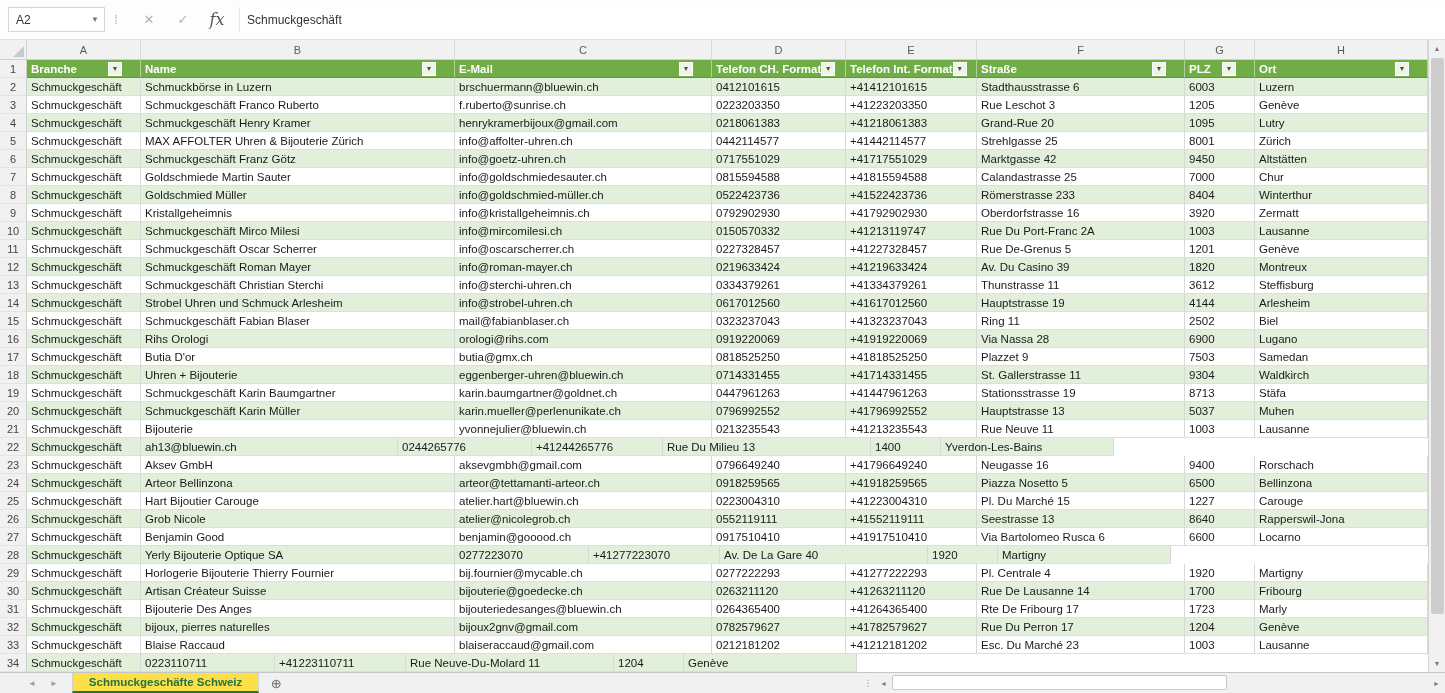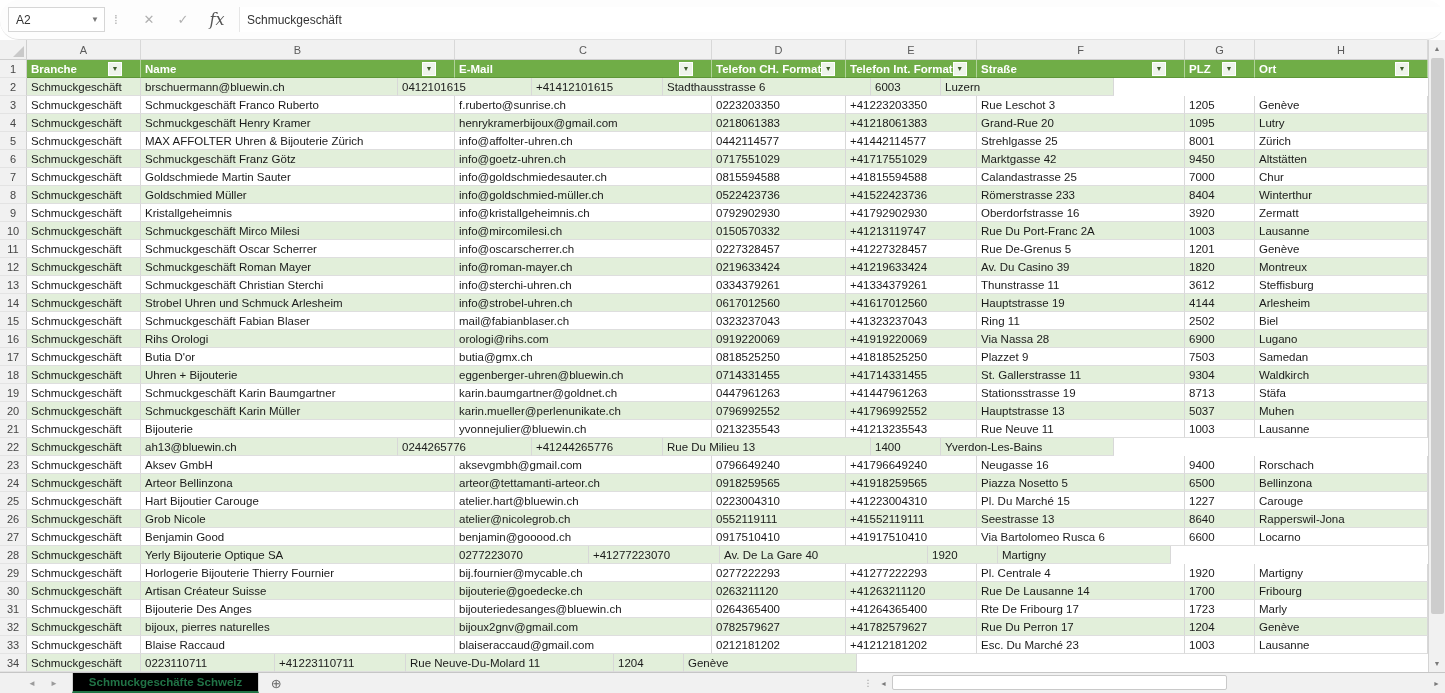--- a/index.html
+++ b/index.html
@@ -1,21 +1,21 @@
 <!DOCTYPE html>
 <html><head>
 <meta charset="utf-8">
 <style>
   * { box-sizing: border-box; margin: 0; padding: 0; }
   html,body { width:1445px; height:693px; overflow:hidden; background:#fff;
     font-family:"Liberation Sans","DejaVu Sans",sans-serif; }
 
   
   .formula-bar { height:40px; display:flex; align-items:center; background:#fdfdfd;
-    border-bottom:1px solid #e1e1e1; padding-left:8px;border-radius:19px; }
+    border-bottom:1px solid #e1e1e1; padding-left:8px; }
   .name-box { width:97px; height:25px; border:1px solid #d6d6d6; background:#fff;
     display:flex; align-items:center; font-size:12px; color:#333; }
   .name-box .ref { flex:1; padding-left:7px; }
   .name-box .nb-arrow { width:18px; text-align:center; color:#777; font-size:8px; }
   .fb-dots { width:22px; text-align:center; color:#a8a8a8; font-size:12px; letter-spacing:0; }
   .fb-btns { display:flex; align-items:center; gap:10px; padding:0 10px; }
   .fb-btn { width:24px; height:24px; display:flex; align-items:center; justify-content:center;
     font-size:13px; color:#b0b0b0; }
   .fb-btn.fx { color:#555; font-style:italic; font-family:"DejaVu Serif",serif; font-size:16px; }
   .formula-input { flex:1; height:25px; background:#fff; border-left:1px solid #e6e6e6;
@@ -59,21 +59,21 @@
     color:#7a7a7a; font-size:7px; }
   .v-thumb { position:absolute; top:18px; left:2px; width:13px; height:556px;
     background:#cdcdcd; border-radius:2px; }
   .v-scroll .arr.down { position:absolute; bottom:0; width:100%; }
 
   
   .tab-bar { height:21px; background:#f1f1f1; border-top:1px solid #c6c6c6;
     display:flex; align-items:stretch; font-size:11.5px; }
   .nav-arrows { display:flex; align-items:center; gap:14px; padding:0 14px 0 28px;
     color:#9b9b9b; font-size:8px; }
-  .sheet-tab { background:#000000; border-left:1px solid #d0d0d0; border-right:1px solid #d0d0d0;
+  .sheet-tab { background:#fde047; border-left:1px solid #d0d0d0; border-right:1px solid #d0d0d0;
     border-bottom:2px solid #217346; color:#217346; font-weight:bold;
     display:flex; align-items:center; padding:0 16px; }
   .add-sheet { width:34px; display:flex; align-items:center; justify-content:center;
     color:#666; font-size:13px; }
   .tab-spacer { flex:1; }
   .splitter { width:14px; display:flex; align-items:center; justify-content:center;
     color:#9b9b9b; font-size:9px; }
   .h-scroll { width:570px; display:flex; align-items:center; background:#f1f1f1; position:relative; }
   .h-scroll .arr { width:17px; text-align:center; color:#7a7a7a; font-size:7px; }
   .h-track { flex:1; height:100%; position:relative; }
@@ -146,20 +146,21 @@
       <div class="cell col-h-w">
         <span>Ort</span>
         <span class="filter-btn">▼</span>
       </div>
     </div>
 
     <div class="data-rows">
         <div class="g-row">
     <div class="rn">2</div>
     <div class="cell col-a">Schmuckgeschäft</div>
+    <div class="cell col-b">Schmuckbörse in Luzern</div>
     <div class="cell col-c">brschuermann@bluewin.ch</div>
     <div class="cell col-d">0412101615</div>
     <div class="cell col-e">+41412101615</div>
     <div class="cell col-f">Stadthausstrasse 6</div>
     <div class="cell col-g">6003</div>
     <div class="cell col-h-w">Luzern</div>
   </div>
         <div class="g-row">
     <div class="rn">3</div>
     <div class="cell col-a">Schmuckgeschäft</div>

